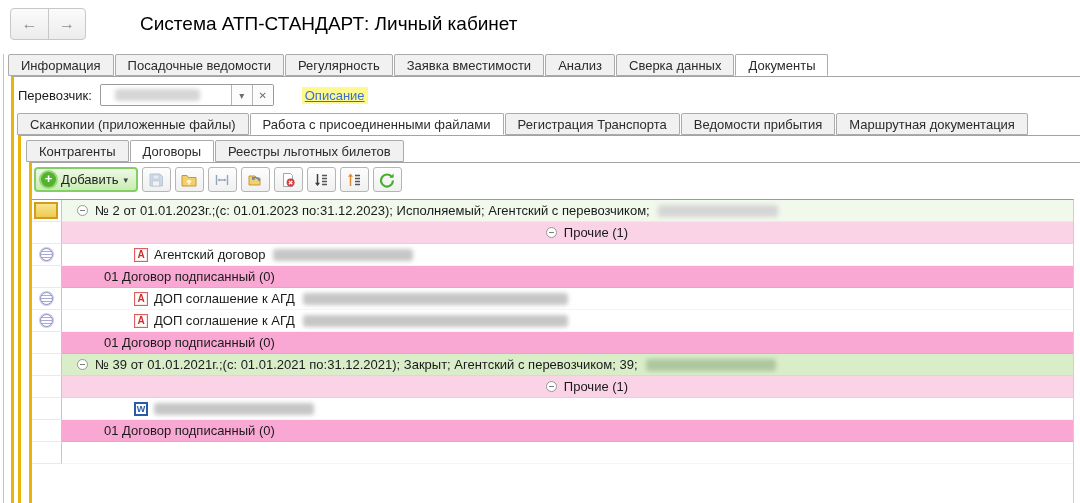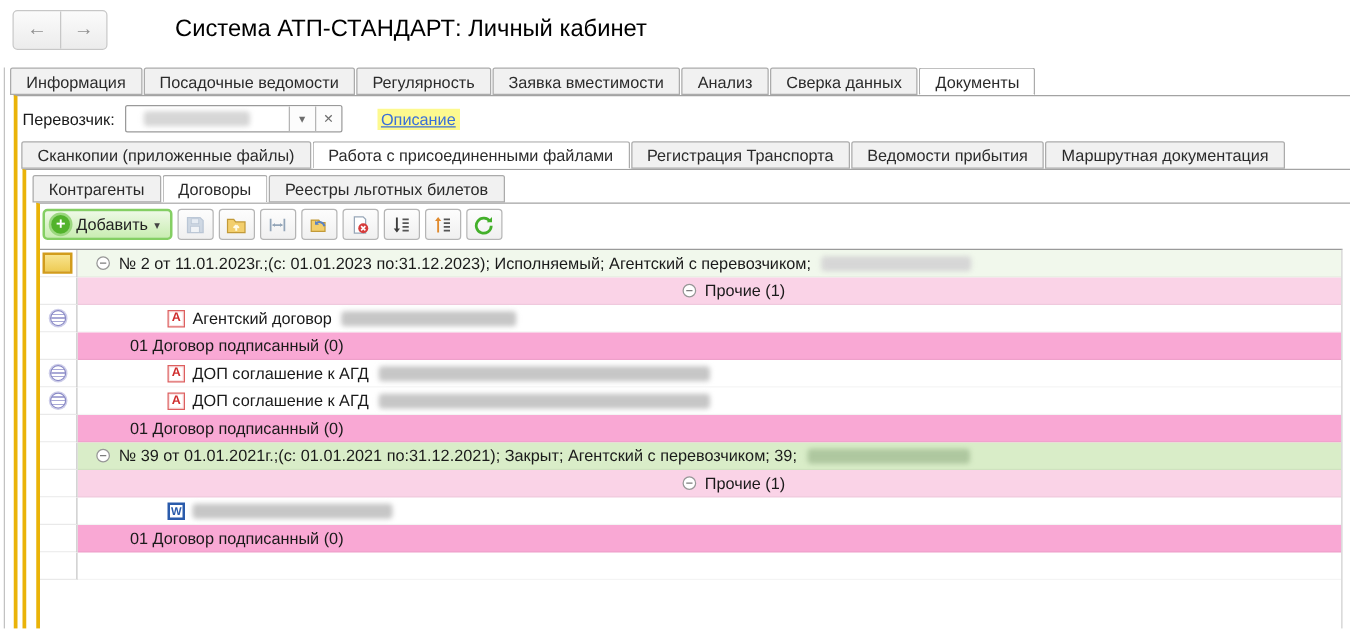--- a/index.html
+++ b/index.html
@@ -218,21 +218,21 @@
           </div>
 
           <div class="tree">
 
             <div class="trow">
               <div class="c-first">
                   <div class="marker"></div>
                 </div>
               <div class="c-main bg-green-cur ind1">
                 <span class="expander"></span>
-                <span>№ 2 от 11.01.2023г.;(с: 01.01.2023 по:31.12.2023); Исполняемый; Агентский с перевозчиком;</span>
+                <span>№ 2 от 01.01.2023г.;(с: 01.01.2023 по:31.12.2023); Исполняемый; Агентский с перевозчиком;</span>
                 <span class="blur light" style="width:120px"></span>
               </div>
             </div>
 
             <div class="trow">
               <div class="c-first"></div>
               <div class="c-main bg-pink ind2">
                 <span class="expander"></span>
                 <span>Прочие (1)</span>
               </div>

